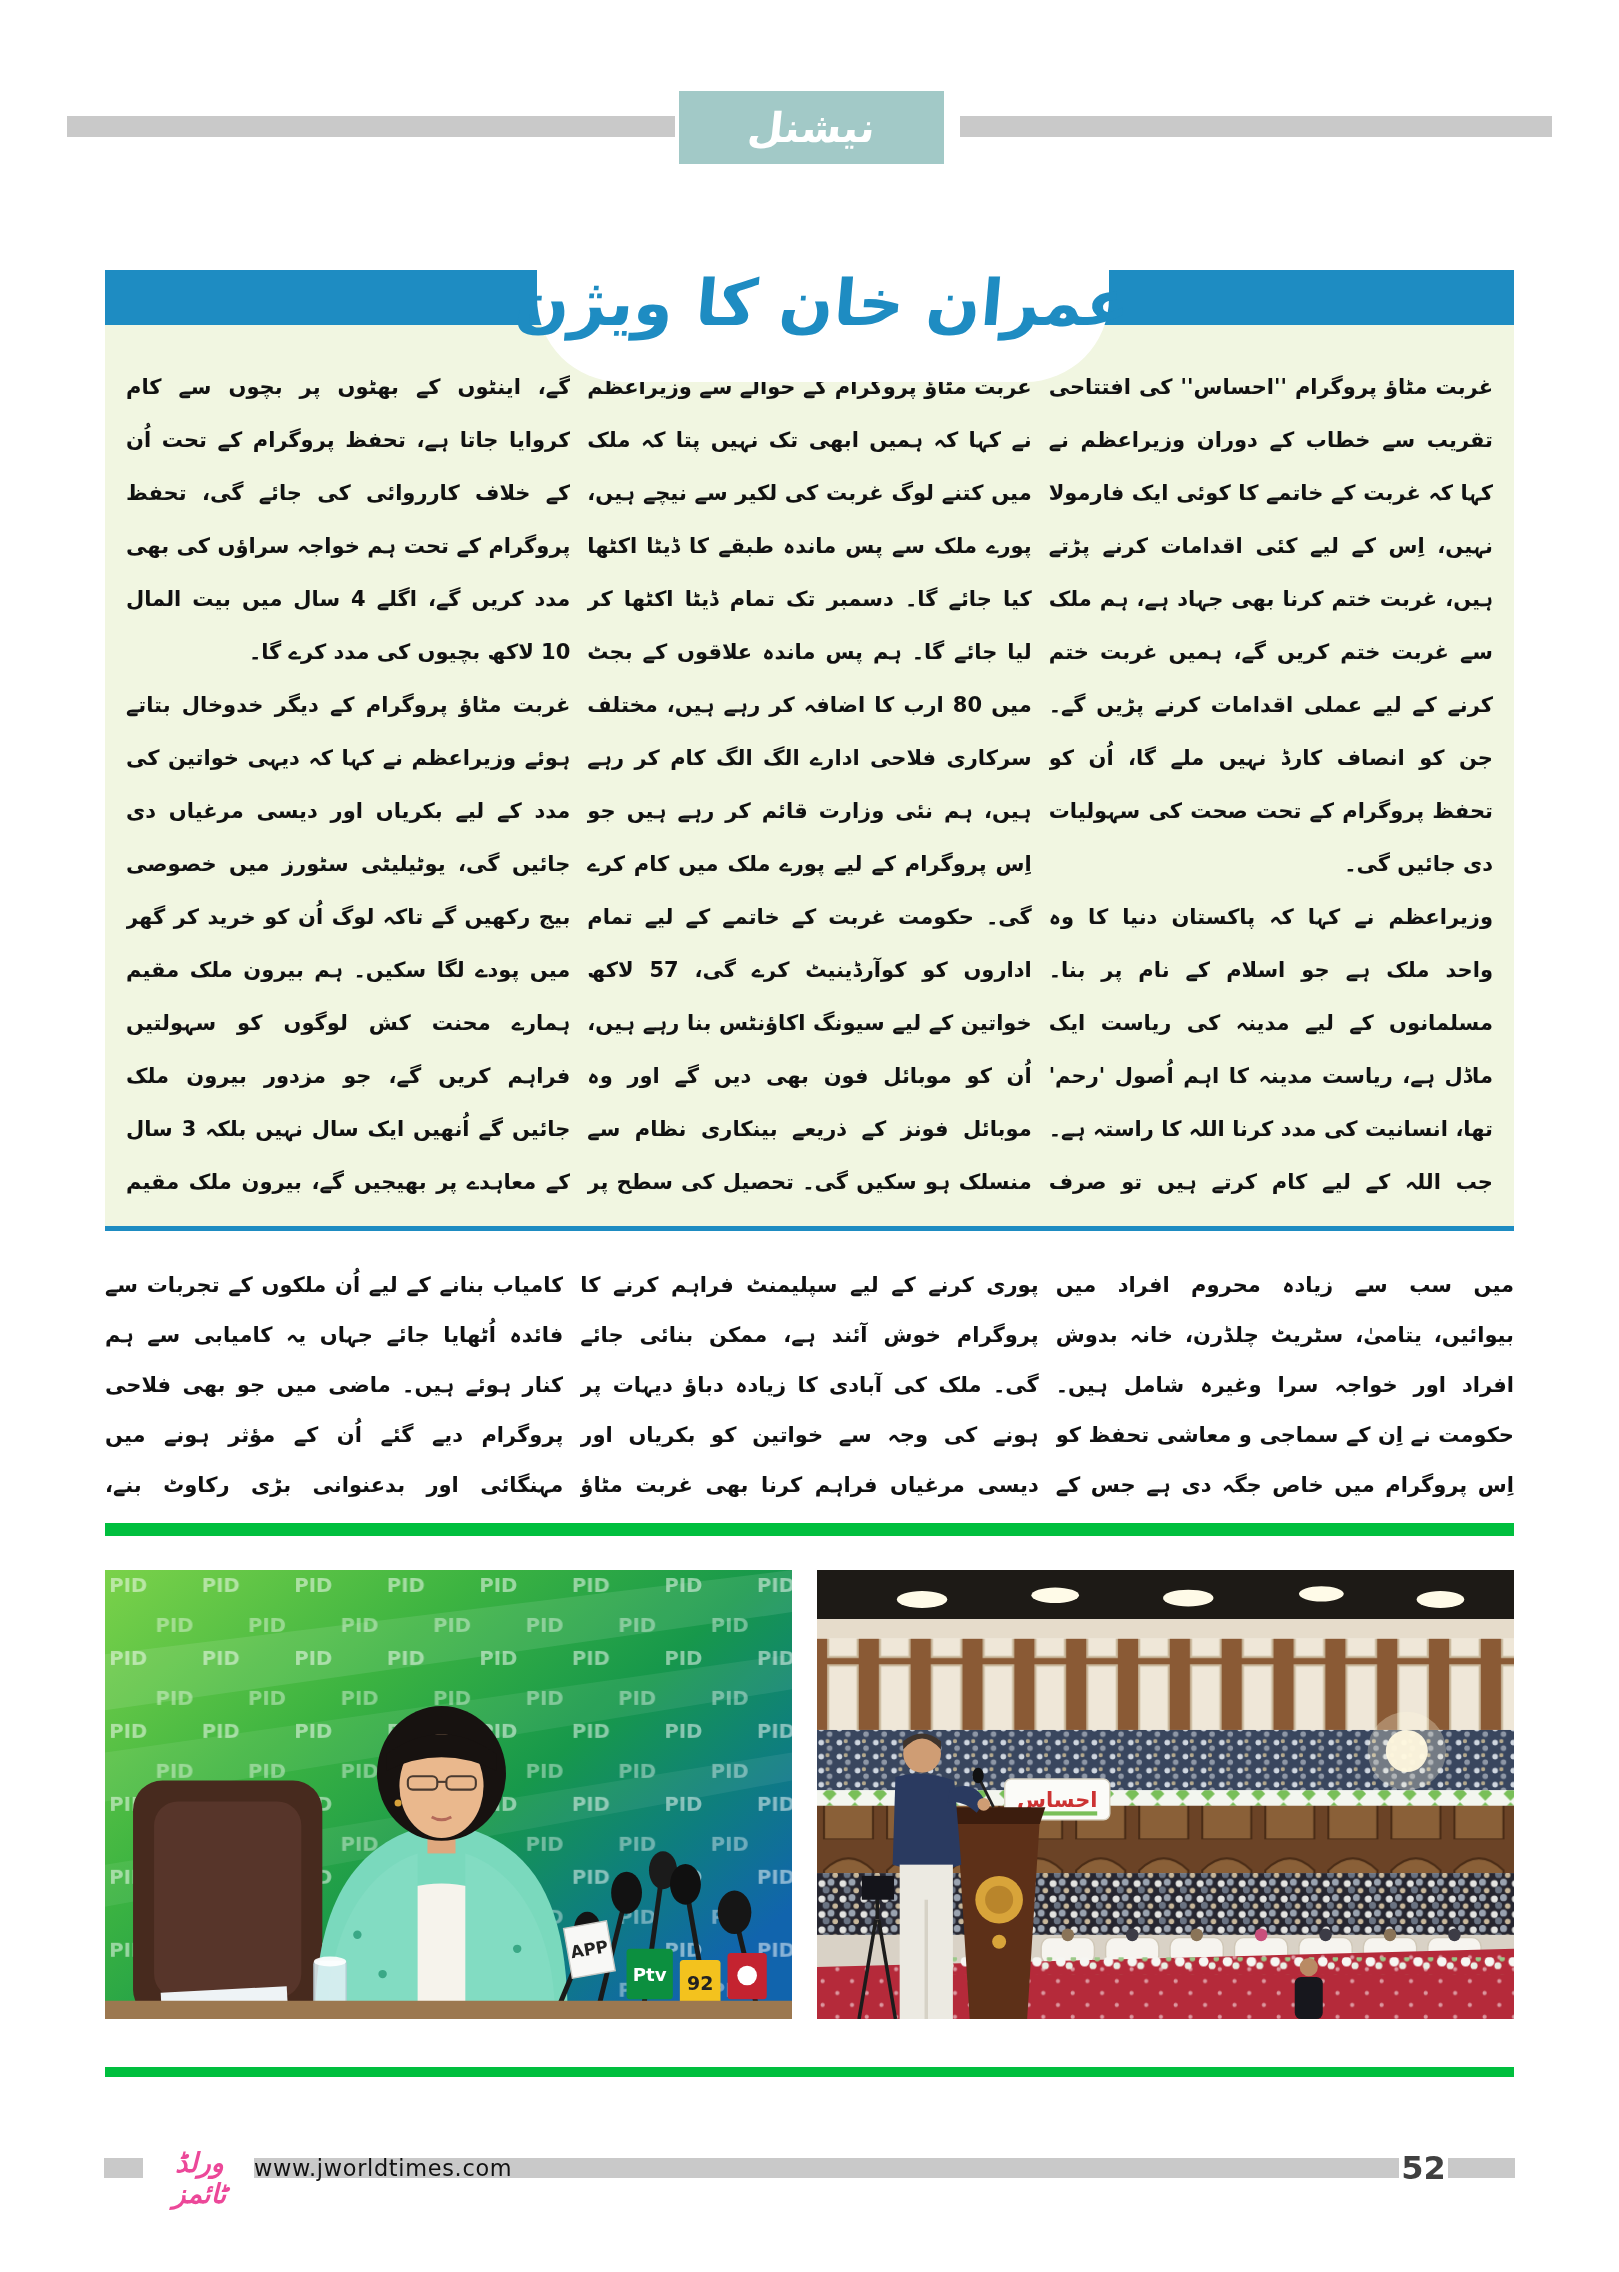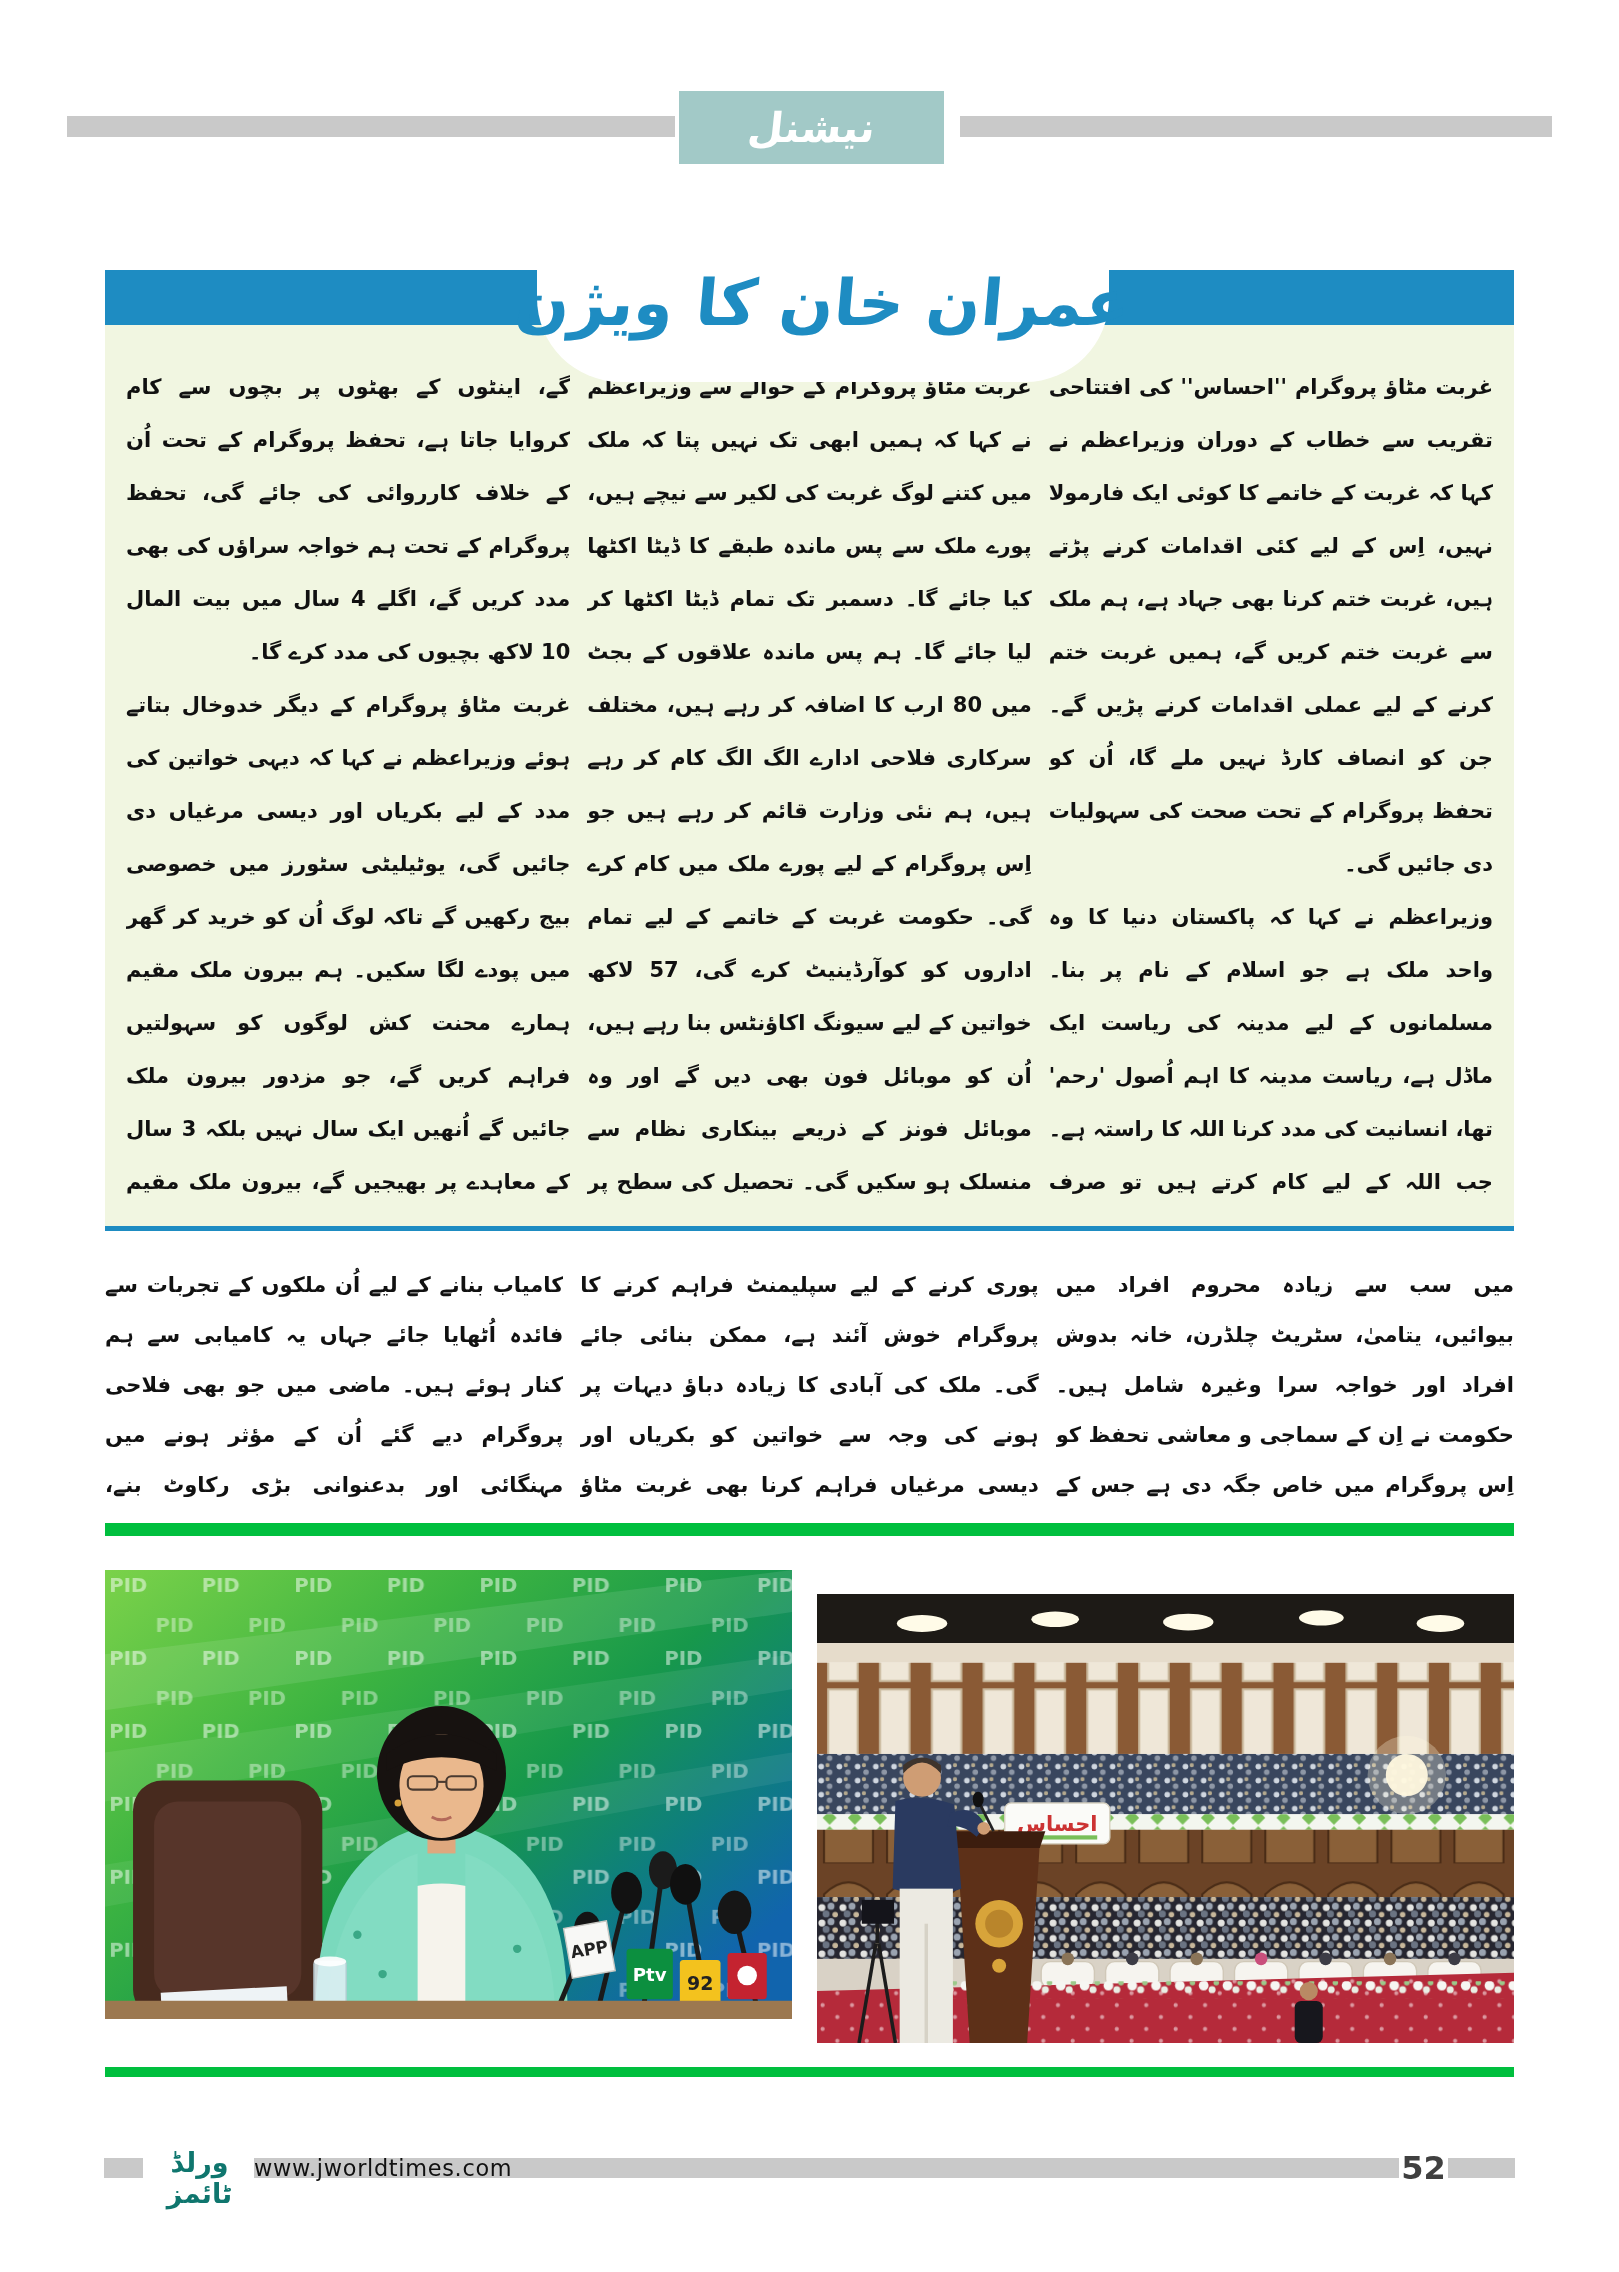--- a/index.html
+++ b/index.html
@@ -48,29 +48,29 @@
   .lower-section { position:absolute; left:105px; top:1260px; width:1409px; height:258px; }
   .lower-section .urdu-text { line-height:50px; }
   
   .green-rule { position:absolute; left:105px; width:1409px; background:#00bf3e; }
   .green-rule.first  { top:1523px; height:12.6px; }
   .green-rule.second { top:2067px; height:9.8px; }
   
   .photo { position:absolute; top:1570px; height:449px; }
   .photo svg { display:block; width:100%; height:100%; }
   .photo.left  { left:105px;  width:687px; }
-  .photo.right { left:817px; width:697px;margin-top:24px; }
+  .photo.right { left:817px; width:697px; }
   
   .ft-gray { position:absolute; top:2158px; height:20.3px; background:#c9c9c9; }
   .ft-gray.seg1 { left:104px;  width:39px; }
   .ft-gray.main { left:254px;  width:1145px; }
   .ft-gray.seg2 { left:1448px; width:67px; }
   .ft-logo {
     position:absolute; left:147px; top:2147px; width:105px; text-align:center;
-    color:#0f766e; font-weight:bold; font-size:27px; direction:rtl; z-index:2;
+    color:#ec4899; font-weight:bold; font-size:27px; direction:rtl; z-index:2;font-style:italic;
   }
   .ft-url {
     position:absolute; left:254px; width:1145px; top:2155px; 
     font-size:22.4px; color:#111111; letter-spacing:0.7px;
   }
   .ft-page {
     position:absolute; left:1399px; top:2149px; width:49px; text-align:center;
     font-size:32px; font-weight:bold; color:#404040;
   }
 </style>

